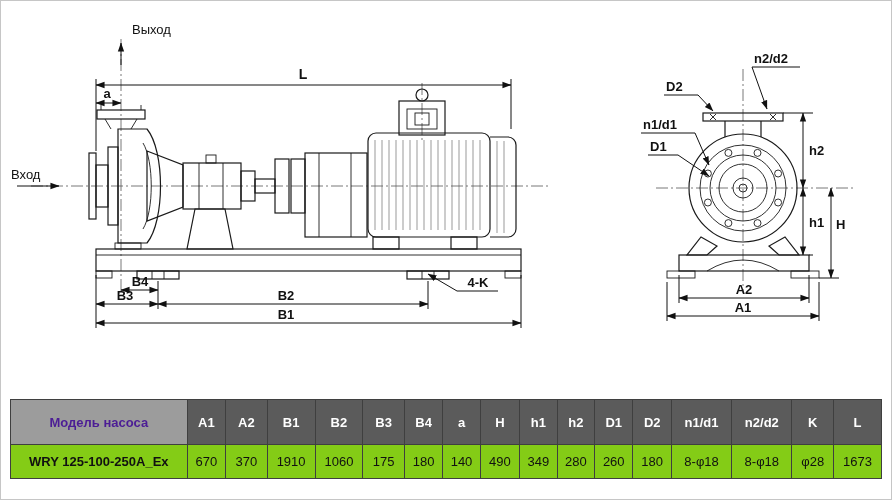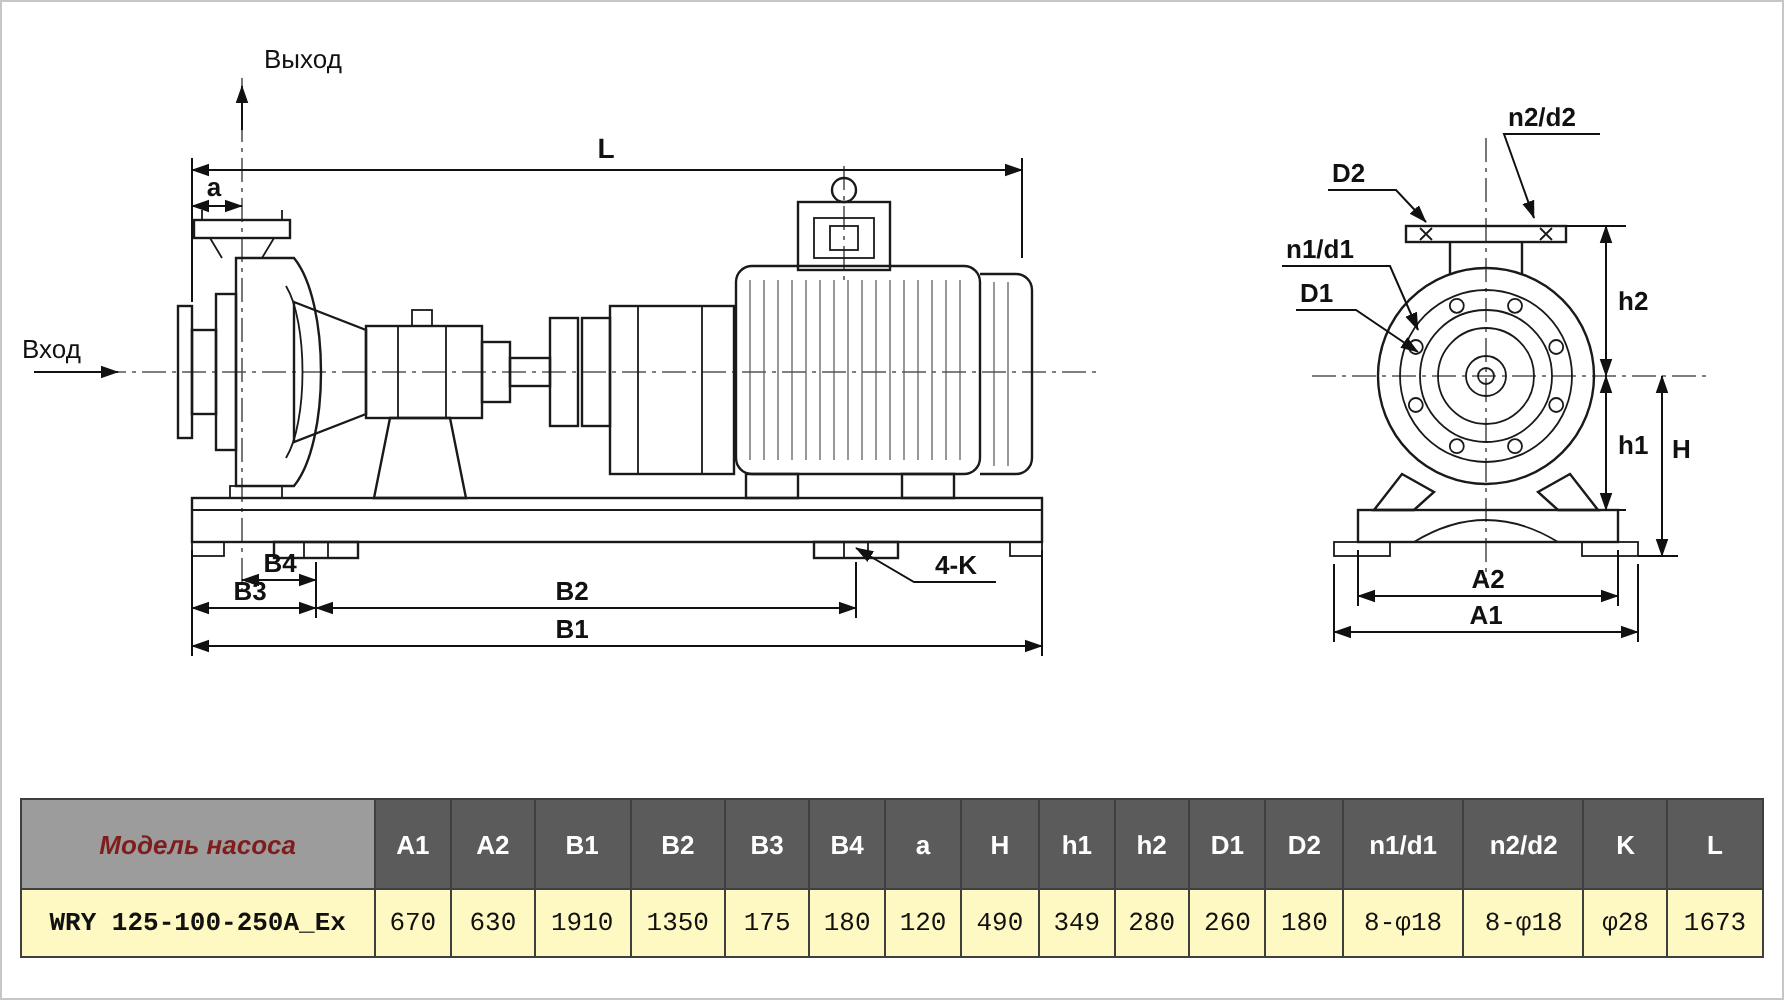--- a/index.html
+++ b/index.html
@@ -24,22 +24,22 @@
 
   .table-wrap { padding:4px 9px 0 9px; }
   table.dims { border-collapse:collapse; width:100%; table-layout:fixed; }
   table.dims th, table.dims td {
     border:1px solid #3f3f3f; text-align:center; vertical-align:middle;
     padding:0 1px; font-size:13px; overflow:hidden;
   }
   table.dims thead th {
     background:#5b5b5b; color:#ffffff; height:44px; font-weight:bold;
   }
-  table.dims thead th.model { background:#9c9c9c; color:#7f1d1d;font-style:italic; }
-  table.dims tbody td { height:33px; background:#fef9c3; color:#111111;font-family:Liberation Mono, monospace; }
+  table.dims thead th.model { background:#9c9c9c; color:#4c1d95; }
+  table.dims tbody td { height:33px; background:#84cc16; color:#111111; }
   table.dims tbody td.model { font-weight:bold; }
 </style>
 </head>
 <body>
 
 <svg class="drawing" width="892" height="392" viewBox="0 0 892 392" xmlns="http://www.w3.org/2000/svg">
   <defs>
     <marker id="arr" viewBox="0 0 10 10" refX="9.5" refY="5" markerWidth="9" markerHeight="9" orient="auto-start-reverse">
       <path d="M0,1.5 L10,5 L0,8.5 Z" fill="#111"></path>
     </marker>
@@ -241,26 +241,26 @@
         <th>n1/d1</th>
         <th>n2/d2</th>
         <th>K</th>
         <th>L</th>
       </tr>
     </thead>
     <tbody>
       <tr>
         <td class="model">WRY 125-100-250A_Ex</td>
         <td>670</td>
-        <td>630</td>
+        <td>370</td>
         <td>1910</td>
-        <td>1350</td>
+        <td>1060</td>
         <td>175</td>
         <td>180</td>
-        <td>120</td>
+        <td>140</td>
         <td>490</td>
         <td>349</td>
         <td>280</td>
         <td>260</td>
         <td>180</td>
         <td>8-φ18</td>
         <td>8-φ18</td>
         <td>φ28</td>
         <td>1673</td>
       </tr>

